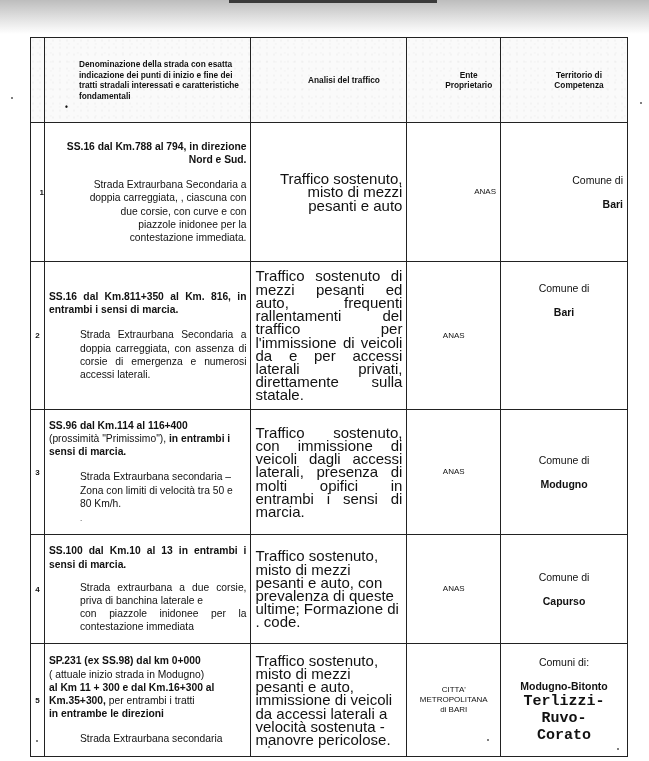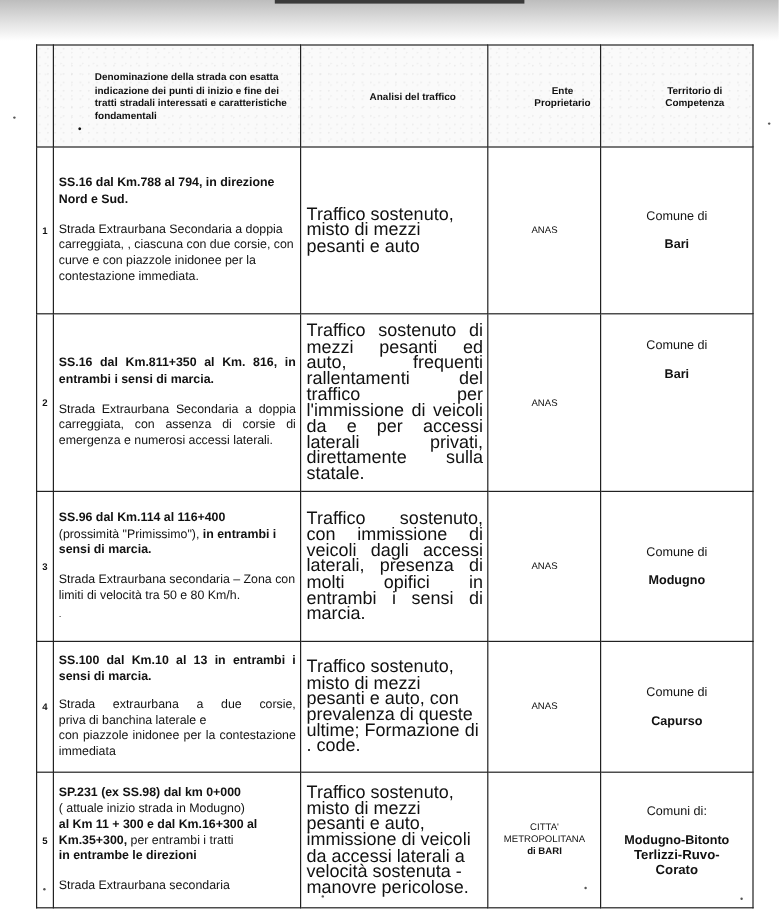--- a/index.html
+++ b/index.html
@@ -44,30 +44,30 @@
     .col-traffic { width: 145px; }
     .col-owner { width: 87px; }
     .col-territory { width: 118px; }
     th.h-name { text-align: left; line-height: 10.5px; }
     th.h-center { text-align: center; }
     th.h-n { text-align: center; vertical-align: bottom; padding-bottom: 10px; }
     td.num { text-align: center; font-size: 8px; font-weight: bold; padding: 0; }
     td.name { font-size: 10.3px; line-height: 13.2px; text-align: left; }
     td.name.justify p { text-align: justify; text-align-last: left; }
     td.name p { margin: 0; }
-    td.name p + p { margin-top: 12px; }
+    td.name p + p { margin-top: 12px; margin-left: 31px; }
     .b { font-weight: bold; }
     td.traffic { font-size: 15px; line-height: 13.2px; }
     td.traffic.justify { text-align: justify; text-align-last: left; }
     td.owner { text-align: center; font-size: 8px; line-height: 10px; }
     td.territory { text-align: center; font-size: 10.5px; }
     td.territory .t1 { display: block; margin-bottom: 12px; }
     td.territory .t2 { display: block; font-weight: bold; }
-    td.territory .t3 { display: block; font-weight: bold; margin-top: 1px; font-size: 11px; }
-    tr.r1 td { height: 138px; }
+    td.territory .t3 { display: block; font-weight: bold; margin-top: 1px; font-size: 15px; font-family: Liberation Mono, monospace; }
+    tr.r1 td { height: 138px; text-align: right; }
     tr.r2 td { height: 127px; }
     tr.r3 td { height: 124px; }
     tr.r4 td { height: 108px; border-radius: 18px; }
     tr.r5 td { height: 112px; }
     .speck { position: absolute; width: 2px; height: 2px; background: #555; border-radius: 1px; }
   </style>
 </head>
 <body>
 
 <div class="top-gradient"></div>
@@ -166,21 +166,21 @@
           <span class="b">al Km 11 + 300 e dal Km.16+300 al Km.35+300,</span>
           <span>per entrambi  i tratti</span><br>
           <span class="b">in entrambe le direzioni</span>
         </p>
         <p>Strada Extraurbana secondaria</p>
       </td>
       <td class="traffic">Traffico sostenuto, misto di mezzi pesanti e auto, immissione di veicoli da accessi laterali a velocità sostenuta - manovre pericolose.</td>
       <td class="owner">
         <span style="display:block;">CITTA'</span>
         <span style="display:block;">METROPOLITANA</span>
-        <span style="display:block;font-weight:bold;">di BARI</span>
+        <span style="display:block;">di BARI</span>
       </td>
       <td class="territory" style="padding:0 18px;">
         <span class="t1">Comuni di:</span>
         <span class="t2">Modugno-Bitonto</span>
         <span class="t3">Terlizzi-Ruvo-Corato</span>
       </td>
     </tr>
   </tbody>
 </table>
 

